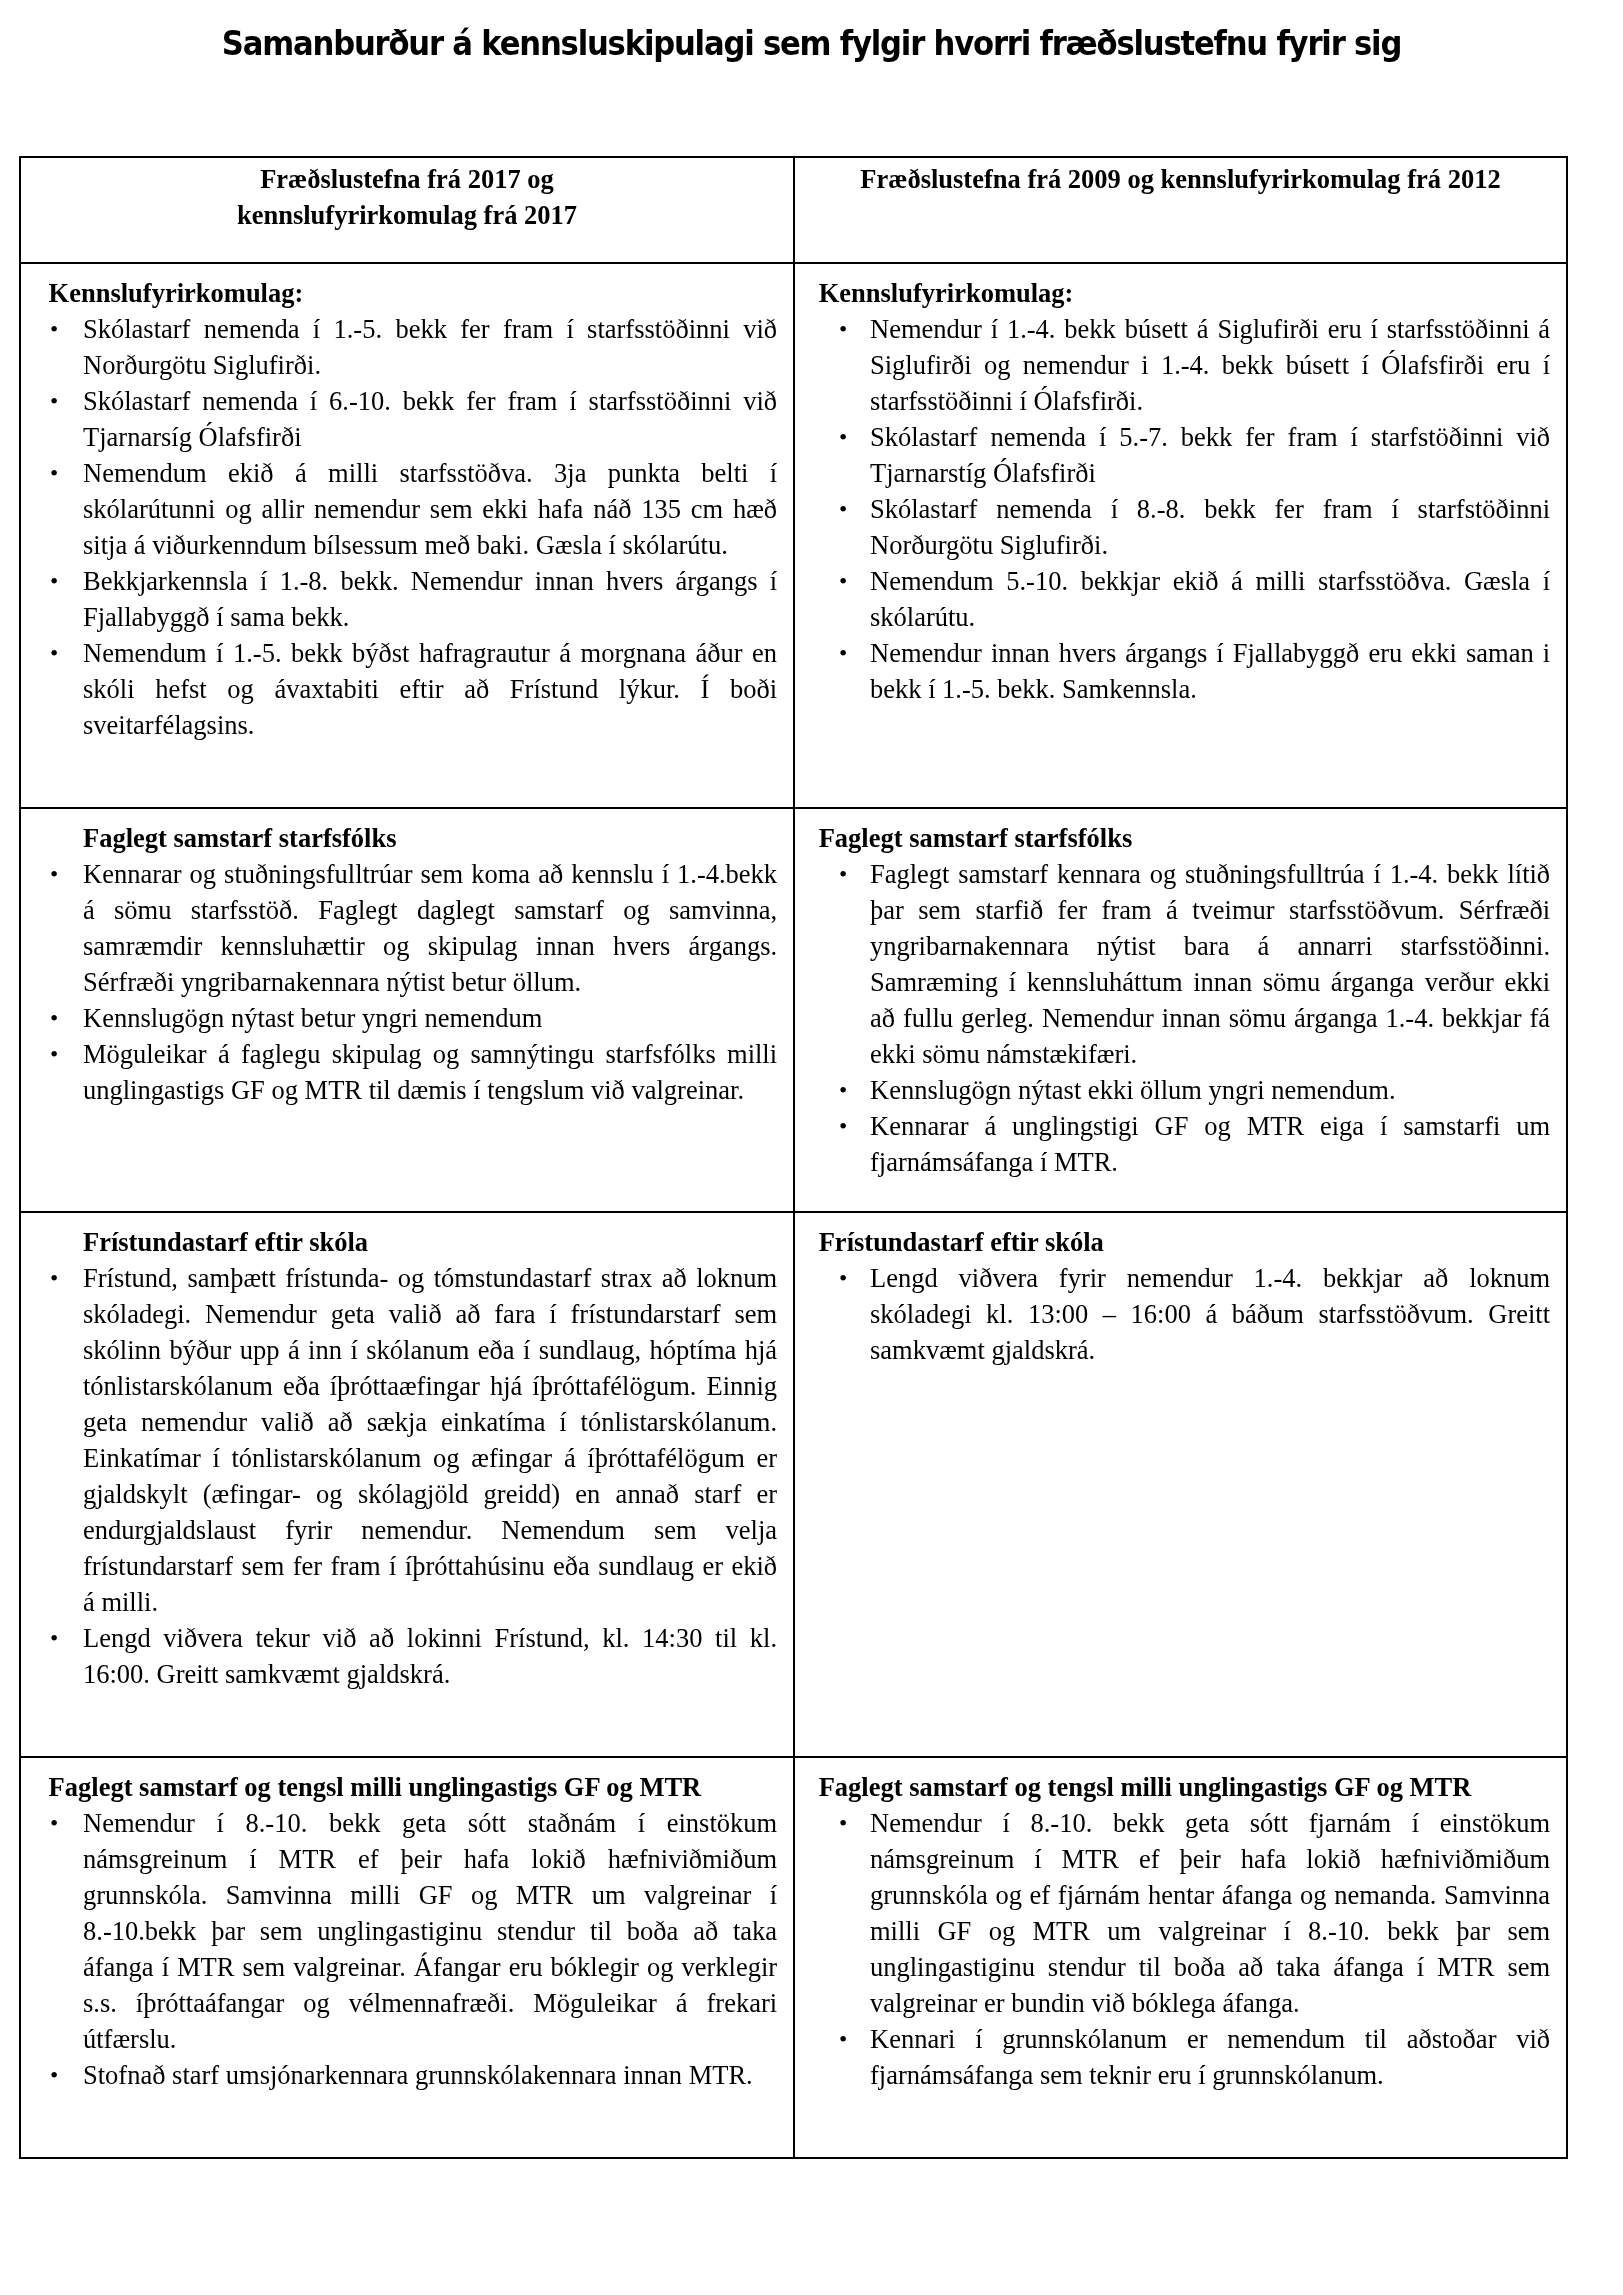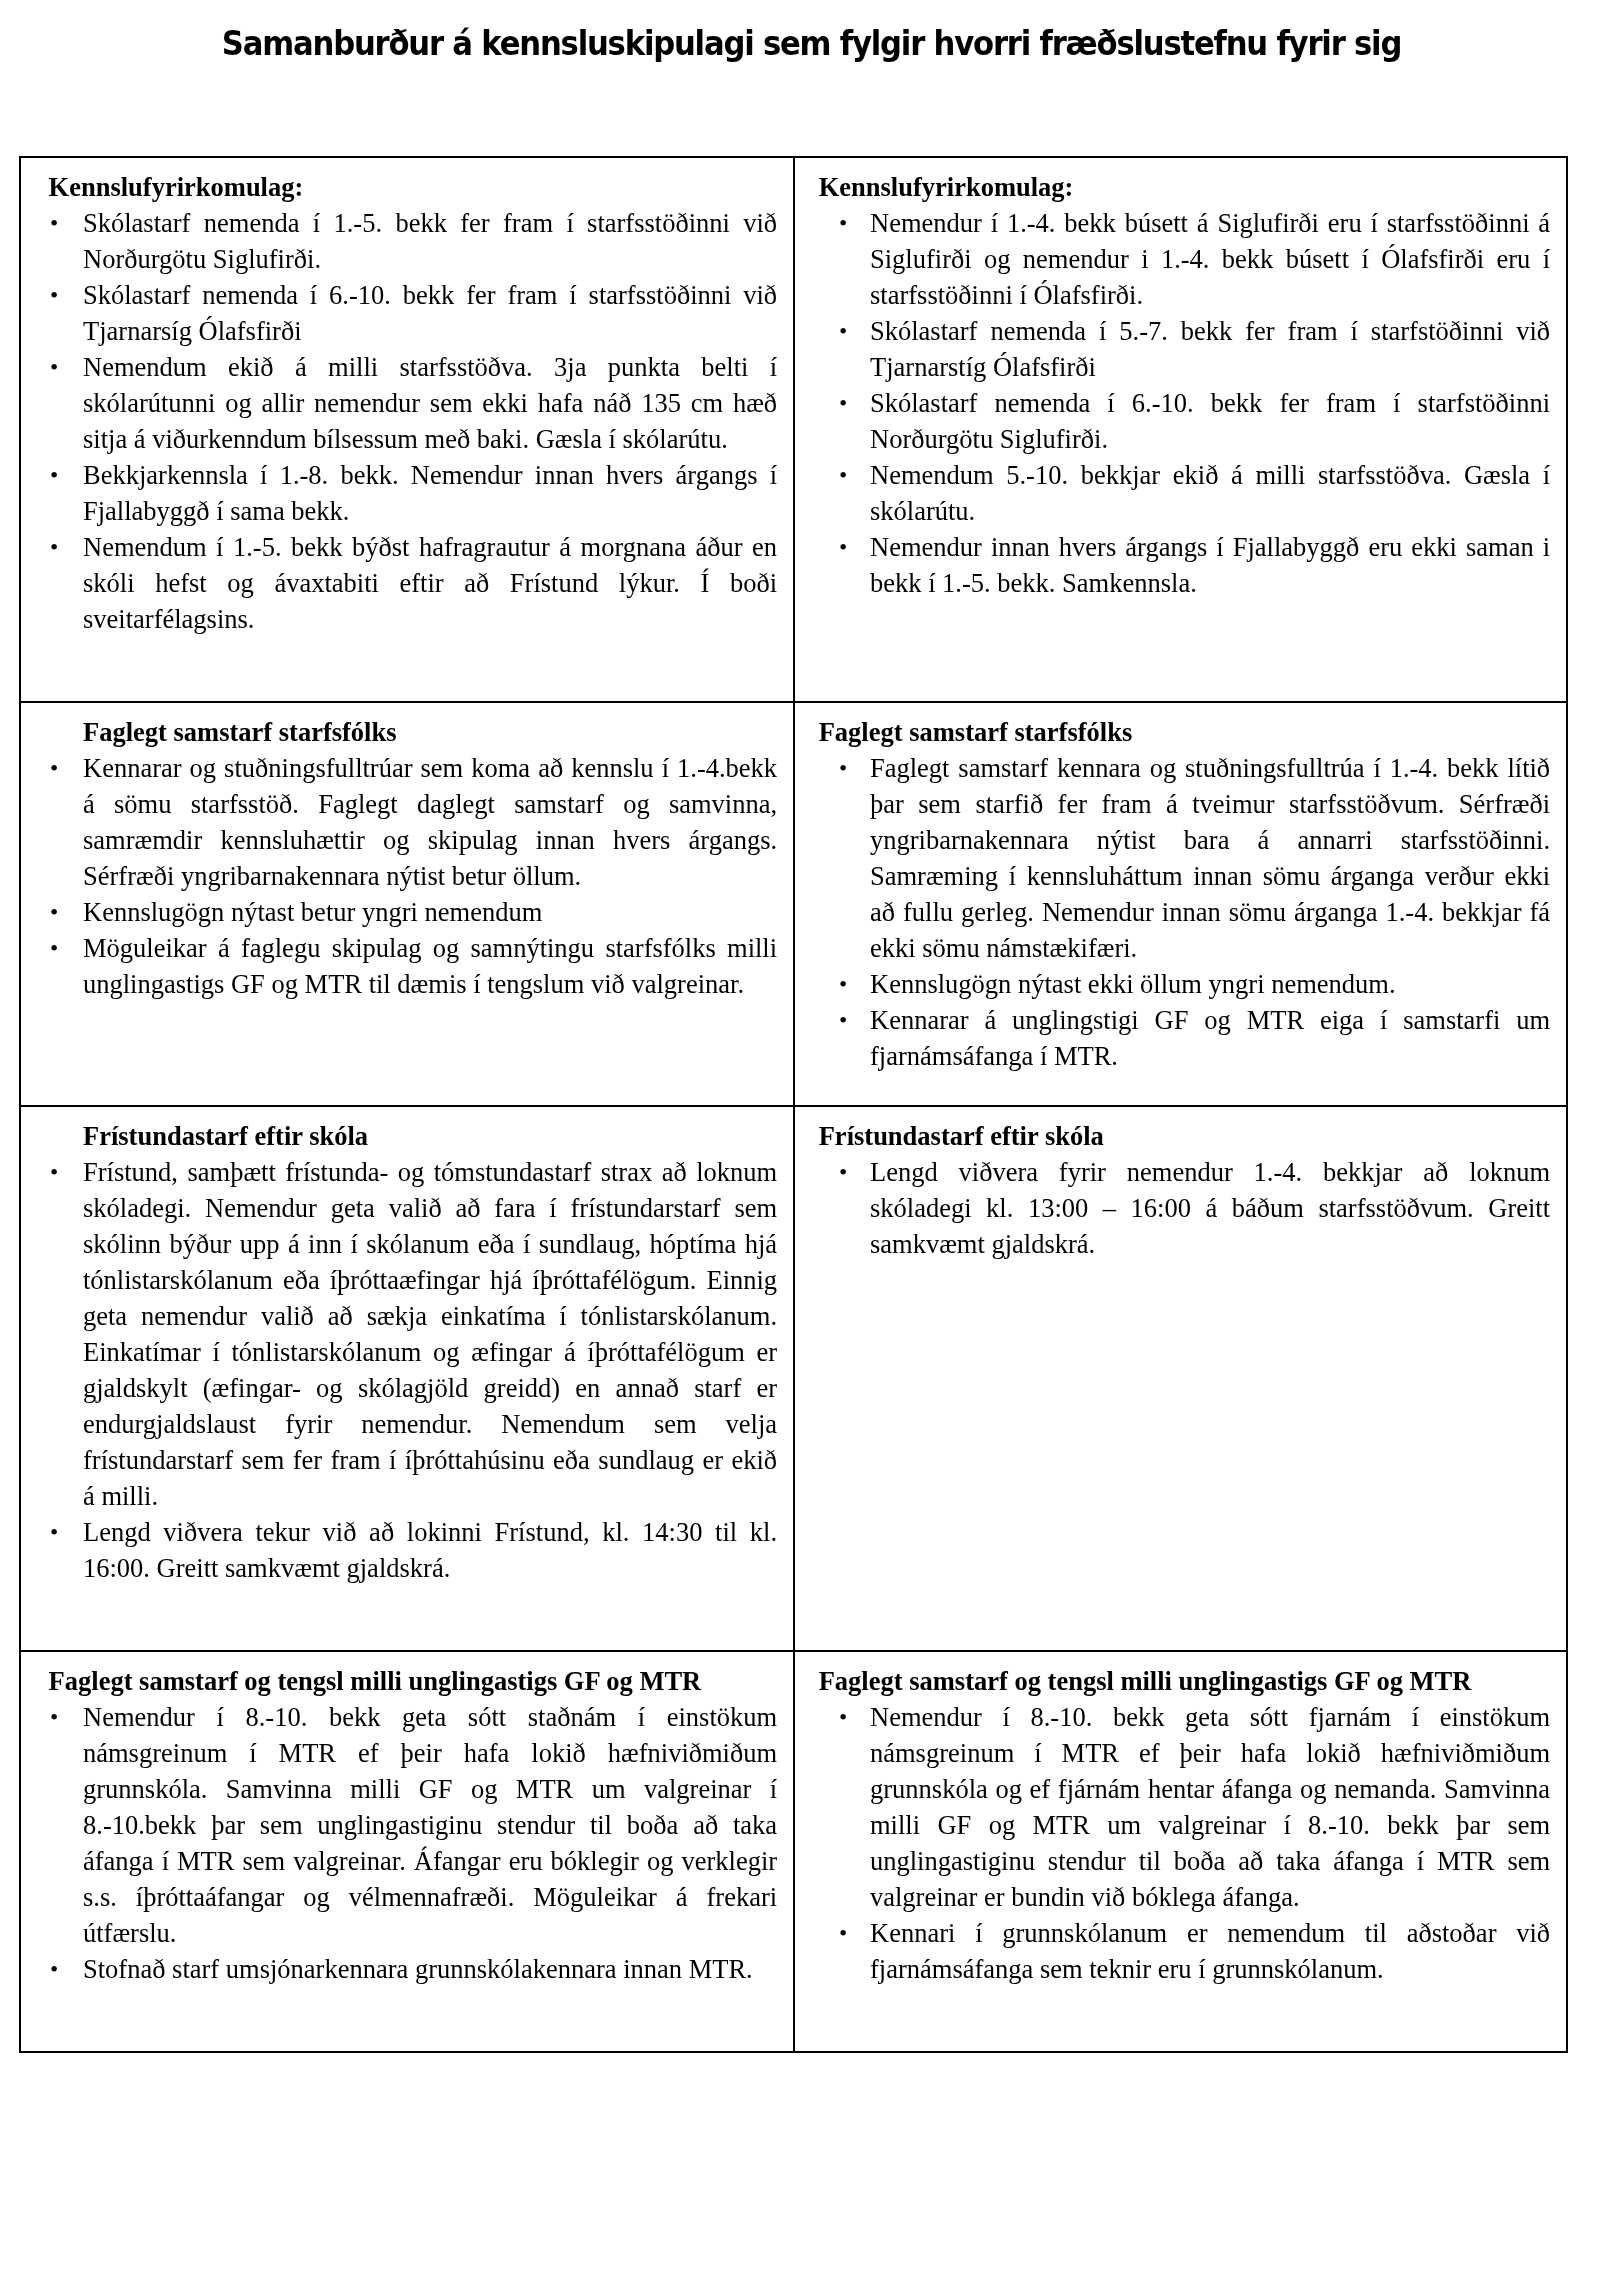--- a/index.html
+++ b/index.html
@@ -60,38 +60,47 @@
 <body>
 
 <div class="doc-title">Samanburður á kennsluskipulagi sem fylgir hvorri fræðslustefnu fyrir sig</div>
 
 <table class="cmp-table">
   <colgroup>
       <col class="c1">
       <col class="c2">
     </colgroup>
   <tbody>
+      <tr class="hdr-row">
+    <th class="left-col hdr-left">
+      <div>Fræðslustefna frá 2017 og</div>
+      <div>kennslufyrirkomulag frá 2017</div>
+    </th>
+    <th class="right-col hdr-right">
+      <div>Fræðslustefna frá 2009 og kennslufyrirkomulag frá 2012</div>
+    </th>
+  </tr>
 
   <tr class="row1">
     <td class="left-col">
       <div class="section-title">Kennslufyrirkomulag:</div>
       <ul class="blist">
         <li><span class="bullet">•</span><span>Skólastarf nemenda í 1.-5. bekk fer fram í starfsstöðinni við Norðurgötu Siglufirði.</span></li>
         <li><span class="bullet">•</span><span>Skólastarf nemenda í 6.-10. bekk fer fram í starfsstöðinni við Tjarnarsíg Ólafsfirði</span></li>
         <li><span class="bullet">•</span><span>Nemendum ekið á milli starfsstöðva. 3ja punkta belti í skólarútunni og allir nemendur sem ekki hafa náð 135 cm hæð sitja á viðurkenndum bílsessum með baki. Gæsla í skólarútu.</span></li>
         <li><span class="bullet">•</span><span>Bekkjarkennsla í 1.-8. bekk. Nemendur innan hvers árgangs í Fjallabyggð í sama bekk.</span></li>
         <li><span class="bullet">•</span><span>Nemendum í 1.-5. bekk býðst hafragrautur á morgnana áður en skóli hefst og ávaxtabiti eftir að Frístund lýkur. Í boði sveitarfélagsins.</span></li>
       </ul>
     </td>
     <td class="right-col">
       <div class="section-title">Kennslufyrirkomulag:</div>
       <ul class="blist">
         <li><span class="bullet">•</span><span>Nemendur í 1.-4. bekk búsett á Siglufirði eru í starfsstöðinni á Siglufirði og nemendur i 1.-4. bekk búsett í Ólafsfirði eru í starfsstöðinni í Ólafsfirði.</span></li>
         <li><span class="bullet">•</span><span>Skólastarf nemenda í 5.-7. bekk fer fram í starfstöðinni við Tjarnarstíg Ólafsfirði</span></li>
-        <li><span class="bullet">•</span><span>Skólastarf nemenda í 6.-10. bekk fer fram í starfstöðinni Norðurgötu Siglufirði.</span></li>
+        <li><span class="bullet">•</span><span>Skólastarf nemenda í 8.-8. bekk fer fram í starfstöðinni Norðurgötu Siglufirði.</span></li>
         <li><span class="bullet">•</span><span>Nemendum 5.-10. bekkjar ekið á milli starfsstöðva. Gæsla í skólarútu.</span></li>
         <li><span class="bullet">•</span><span>Nemendur innan hvers árgangs í Fjallabyggð eru ekki saman i bekk í 1.-5. bekk. Samkennsla.</span></li>
       </ul>
     </td>
   </tr>
 
   <tr class="row2">
     <td class="left-col">
       <div class="section-title indent">Faglegt samstarf starfsfólks</div>
       <ul class="blist">

